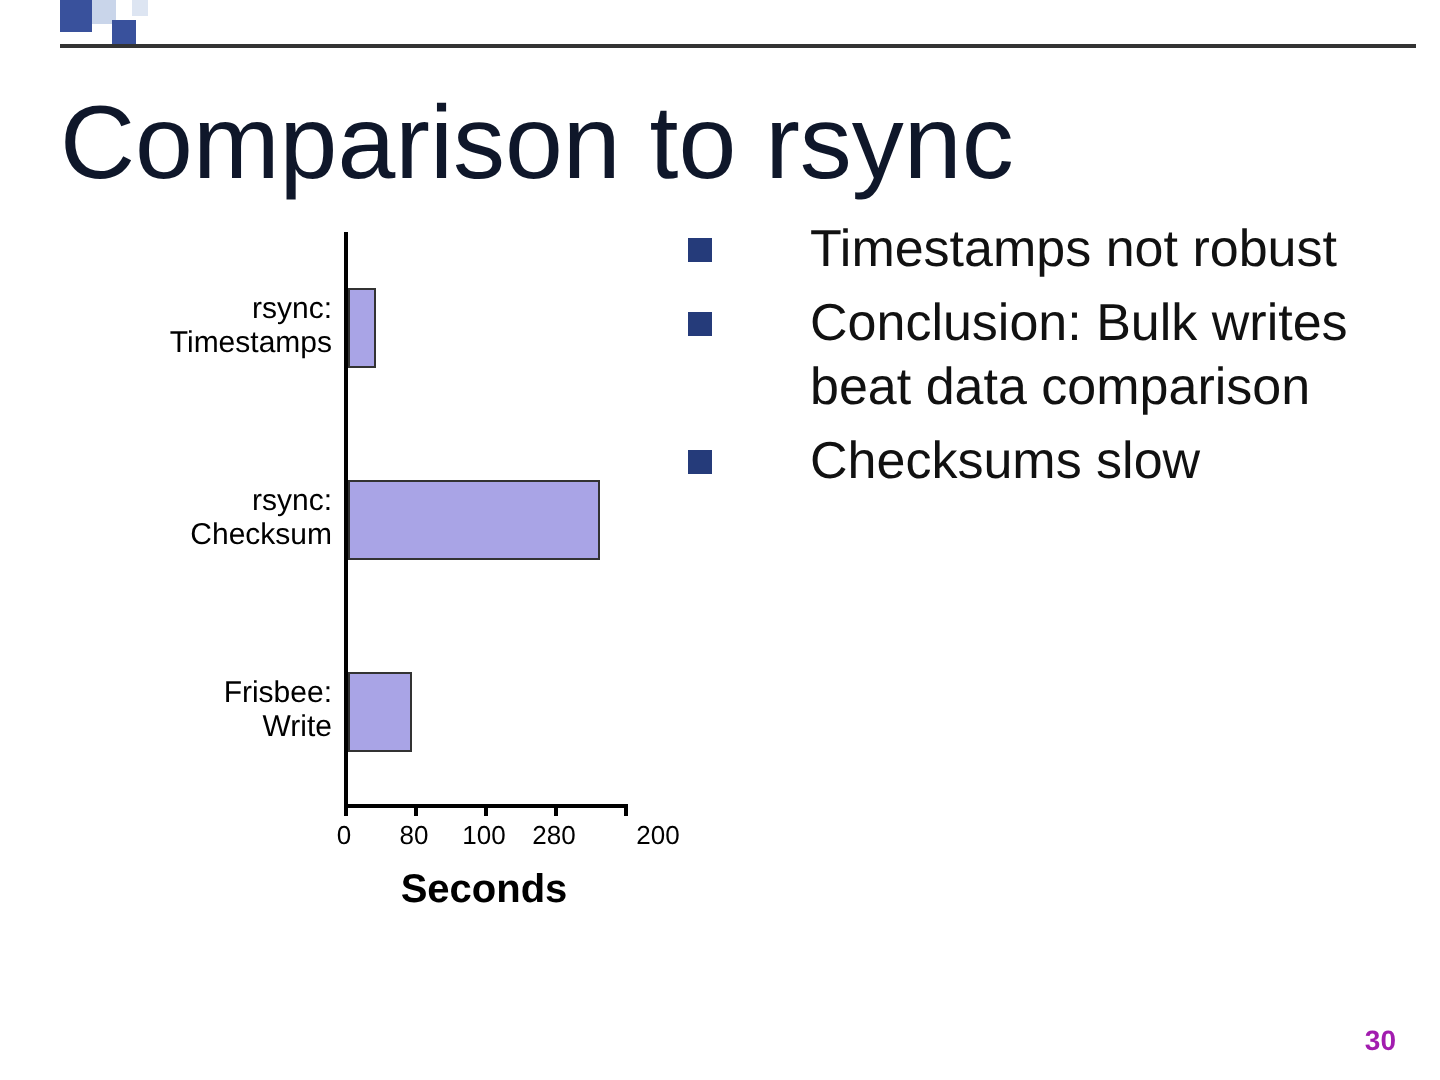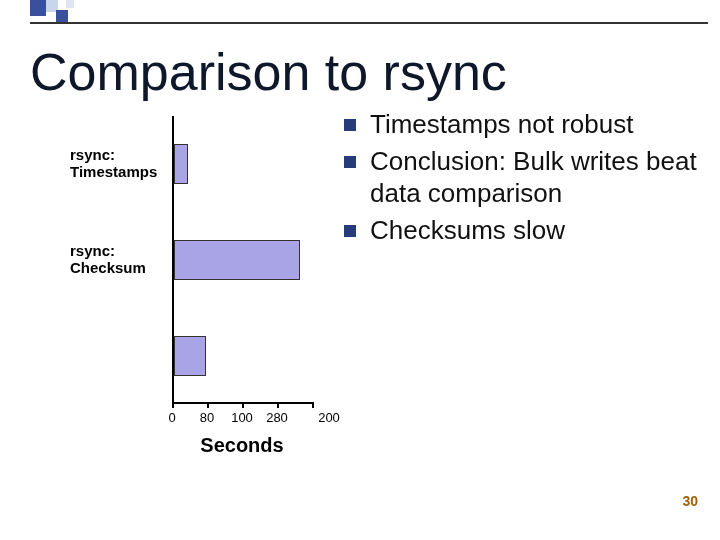--- a/index.html
+++ b/index.html
@@ -64,23 +64,23 @@
     top: 28px;
     height: 40px;
     left: 0;
     background:#a9a4e6;
     border:1px solid #333;
   }
   .ylabel {
     position:absolute;
     left:0;
     width: 96px;
-    text-align:left;
+    text-align:right;
     font-size: 15px;
-    font-weight:bold;
+    font-weight:normal;
     color:#000;
     line-height:1.15;
   }
   .xtick {
     position:absolute;
     top: 306px;
     font-size: 13px;
     color:#000;
     transform: translateX(-50%);
   }
@@ -105,35 +105,36 @@
     padding-left: 28px;
     padding-top: 4px;
     font-size: 26px;
     color:#111;
     line-height:1.25;
   }
   .bullet {
     display:flex;
     align-items:flex-start;
     margin-bottom:4px;
+    gap:35px;
   }
   .bullet .sq {
     width:12px; height:12px;
     background:#253b7a;
     margin-top:11px;
     margin-right:14px;
     flex:0 0 auto;
   }
   .bullet .txt { flex:1; }
   .pagenum {
     position:absolute;
-    bottom:31px; right:22px;
+    bottom:12px; right:22px;
     font-size:14px;
     font-weight:bold;
-    color:#a16207;
+    color:#a21caf;
   }
 </style>
 </head>
 <body>
 
 <div class="top-decor">
   <div class="sq1"></div>
     <div class="sq2"></div>
     <div class="sq3"></div>
     <div class="sq4"></div>
@@ -151,20 +152,21 @@
       </div>
       <div class="bar-row" style="top:96px">
         <div class="bar" id="bar1" style="width: 126px;"></div>
       </div>
       <div class="bar-row" style="top:192px">
         <div class="bar" id="bar2" style="width: 31.5px;"></div>
       </div>
     </div>
     <div class="ylabel" style="top:42px" id="ylab0">rsync:<br>Timestamps</div>
     <div class="ylabel" style="top:138px" id="ylab1">rsync:<br>Checksum</div>
+    <div class="ylabel" style="top:234px" id="ylab2">Frisbee:<br>Write</div>
     <div id="xticks">
         <div class="xtick-mark" style="left: 102px;"></div>
         <div class="xtick" style="left: 102px;">0</div>
         <div class="xtick-mark" style="left: 137px;"></div>
         <div class="xtick" style="left: 137px;">80</div>
         <div class="xtick-mark" style="left: 172px;"></div>
         <div class="xtick" style="left: 172px;">100</div>
         <div class="xtick-mark" style="left: 207px;"></div>
         <div class="xtick" style="left: 207px;">280</div>
         <div class="xtick-mark" style="left: 242px;"></div>

